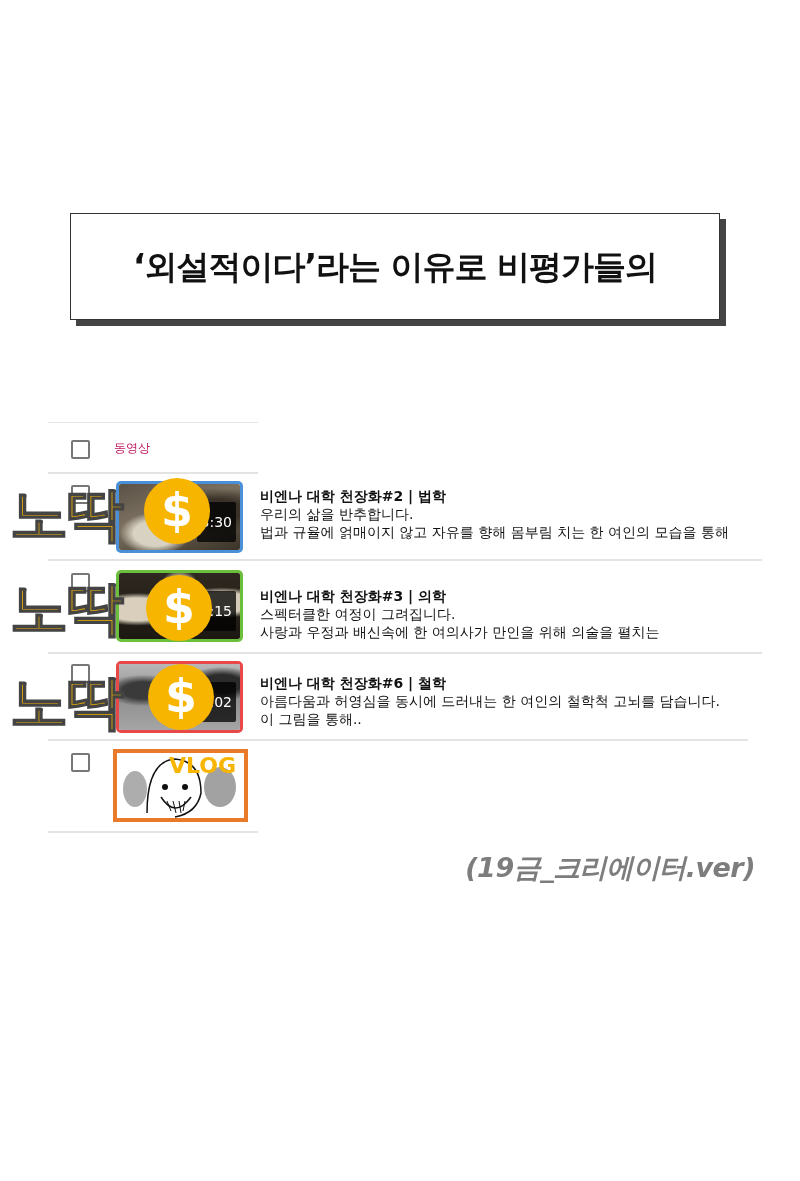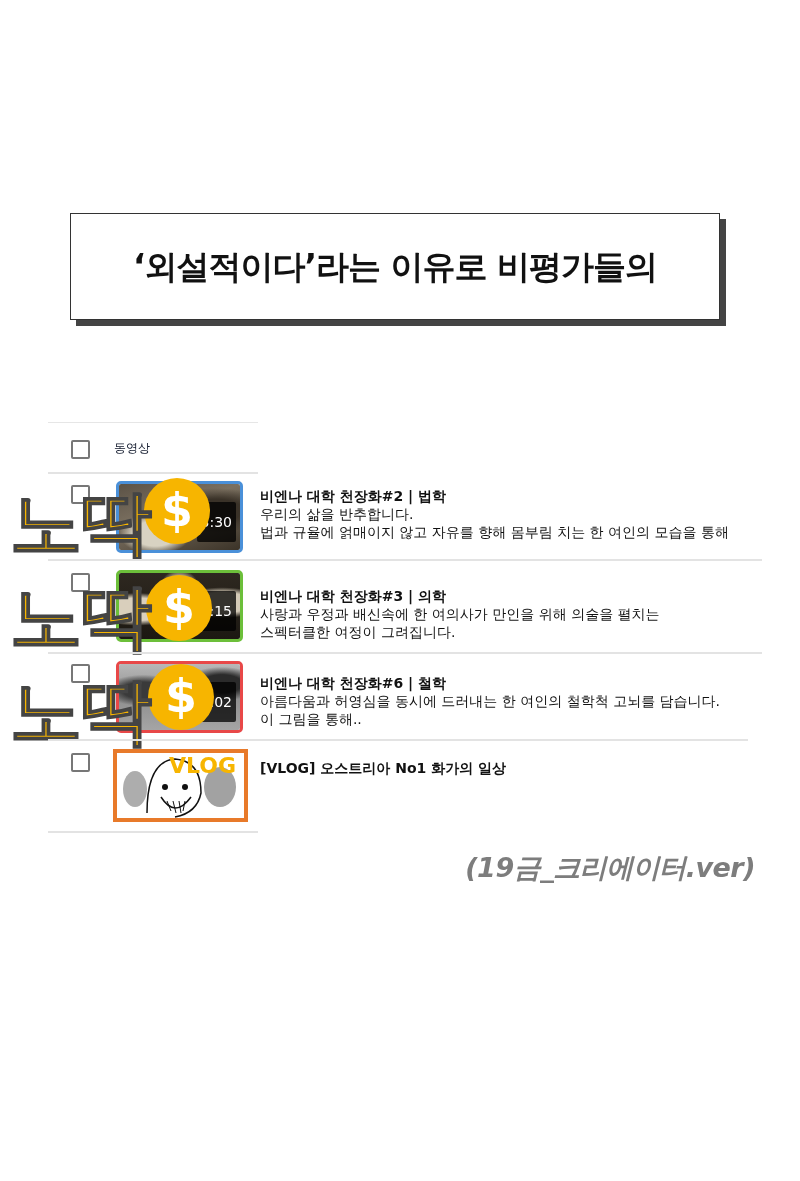--- a/index.html
+++ b/index.html
@@ -19,21 +19,21 @@
       font-size: 33px; letter-spacing: -1px; color: #111; line-height: 42px;
     }
 
     
     .panel-top-divider { position: absolute; left: 48px; top: 422px; width: 210px; height: 1px; background: #e6e6e6; }
     .header-row { position: absolute; left: 48px; top: 423px; width: 210px; height: 50px; }
     .checkbox {
       position: absolute; width: 19px; height: 19px; border: 2px solid #777; border-radius: 2px; background: #fff;
     }
     .header-row .checkbox { left: 23px; top: 17px; }
-    .header-label { position: absolute; left: 66px; top: 17px; font-size: 12px; color: #0f172a; }
+    .header-label { position: absolute; left: 66px; top: 17px; font-size: 12px; color: #be185d; }
     .divider { position: absolute; height: 2px; background: #e3e3e3; }
 
     .row { position: absolute; left: 48px; width: 714px; }
     .row .checkbox { left: 23px; }
     .thumb {
       position: absolute; left: 68px; width: 127px; height: 72px;
       border-radius: 5px; border: 3px solid; overflow: hidden;
     }
     .thumb .img { position: absolute; inset: 0; }
     .duration {
@@ -43,21 +43,21 @@
     }
     .coin {
       position: absolute; width: 66px; height: 66px; border-radius: 50%;
       background: #f7b500; display: flex; align-items: center; justify-content: center;
       color: #fff; font-weight: bold; font-size: 46px; font-family: "DejaVu Sans", sans-serif;
     }
     .coin span { transform: translateY(-1px); }
 
     .nottak {
       position: absolute; left: 10px; font-family: "DejaVu Sans", sans-serif; font-weight: bold;
-      font-size: 72px; color: #f7b500; letter-spacing: -2px;
+      font-size: 58px; color: #f7b500; letter-spacing: -2px;
       -webkit-text-stroke: 1.5px #444;
     }
 
     .meta { position: absolute; left: 212px; font-size: 14px; line-height: 18px; color: #111; }
     .meta .title { font-weight: bold; font-size: 14px; }
     .meta .desc { font-size: 14px; color: #111; }
 
     .footer-note {
       position: absolute; right: 45px; top: 850px;
       font-family: "DejaVu Sans", sans-serif; font-style: italic; font-weight: bold;
@@ -116,22 +116,22 @@
   <div class="checkbox" style="top:12px;"></div>
   <div class="thumb" style="top:9px; border-color:#6cbf3a;">
     <div class="img img-med"></div>
     <div class="duration">5:15</div>
   </div>
   <div class="coin" style="left:98px; top:14px;">
       <span>$</span>
     </div>
   <div class="meta" style="top:26px;">
     <div class="title">비엔나 대학 천장화#3 | 의학</div>
+    <div class="desc">스펙터클한 여정이 그려집니다.</div>
     <div class="desc">사랑과 우정과 배신속에 한 여의사가 만인을 위해 의술을 펼치는</div>
-    <div class="desc">스펙터클한 여정이 그려집니다.</div>
   </div>
 </div>
 <div class="nottak" style="top:570px;">노딱</div>
 <div class="divider" style="left:48px; top:652px; width:714px;"></div>
 
 <div class="row" style="top:654px; height:84px;">
   <div class="checkbox" style="top:10px;"></div>
   <div class="thumb" style="top:7px; border-color:#e84848;">
     <div class="img img-phil"></div>
     <div class="duration">5:02</div>
@@ -158,18 +158,17 @@
         <path d="M30 60 Q30 8 58 6 Q84 8 84 40 Q80 60 58 64" fill="#fff" stroke="#111" stroke-width="1.5"></path>
         <circle cx="48" cy="34" r="3" fill="#111"></circle>
         <circle cx="68" cy="34" r="3" fill="#111"></circle>
         <path d="M44 44 Q58 66 74 44" fill="none" stroke="#111" stroke-width="1.5"></path>
         <path d="M50 48 l4 10 M56 48 l3 12 M62 48 l2 12 M68 48 l-2 10" stroke="#111" stroke-width="1"></path>
       </svg>
     </div>
     <div style="position:absolute; left:52px; top:0px; font-weight:bold; font-size:22px; color:#f7b500;">VLOG</div>
   </div>
   <div class="meta" style="top:18px;">
-    <div class="title">[VLOG] 오스트리아 No1 화가의 일상</div>
   </div>
 </div>
 <div class="divider" style="left:48px; top:831px; width:210px;"></div>
 
 <div class="footer-note">(19금_크리에이터.ver)</div>
 
 </body></html>

